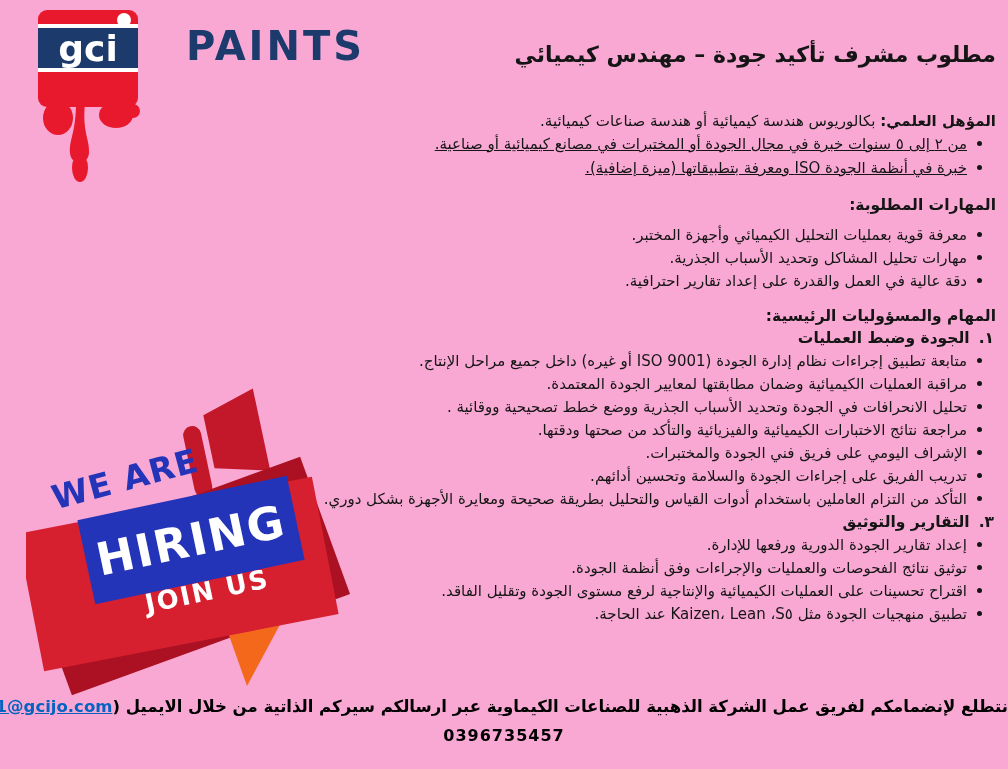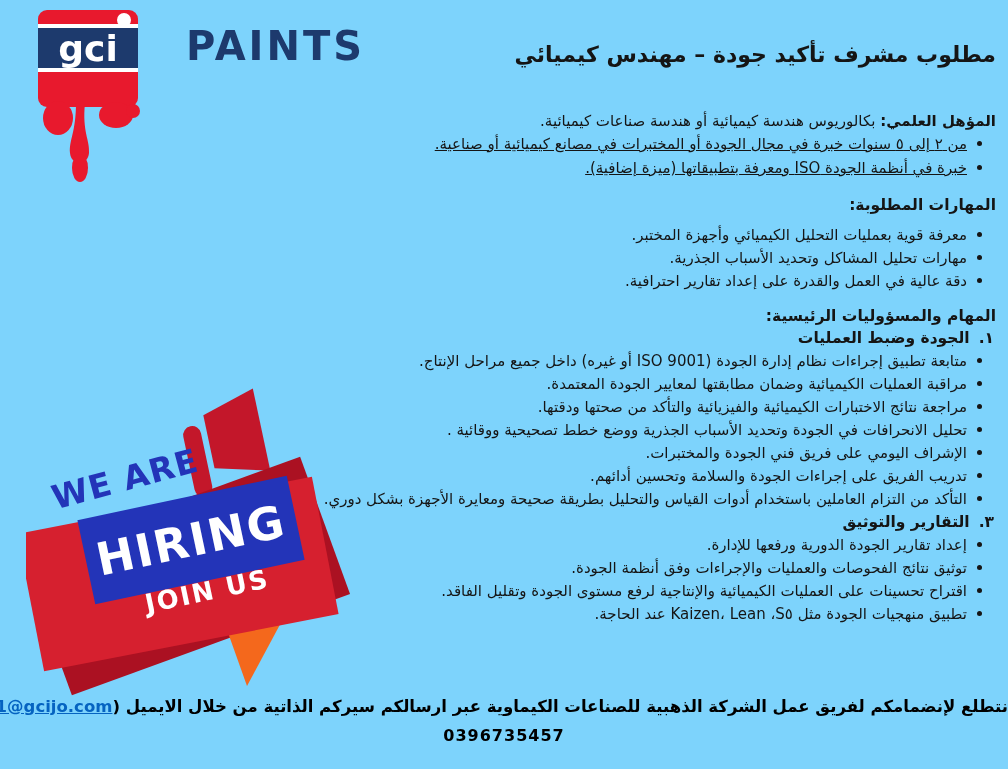--- a/index.html
+++ b/index.html
@@ -1,18 +1,18 @@
 <!DOCTYPE html>
 <html lang="ar"><head>
 <meta charset="utf-8">
 <style>
   html,body{margin:0;padding:0;background:#ffffff;}
   *{box-sizing:border-box;}
   .page{
-    position:relative;width:1008px;height:769px;background:#7dd3fc;overflow:hidden;
+    position:relative;width:1008px;height:769px;background:#f9a8d4;overflow:hidden;
     font-family:"DejaVu Sans",sans-serif;color:#151515;
   }
 
   
   .logo{position:absolute;left:36px;top:8px;width:400px;height:190px;}
   .logo svg{position:absolute;left:0;top:0;}
   .brand{position:absolute;left:150px;top:16px;line-height:44px;
          font-weight:bold;font-size:40px;letter-spacing:3px;color:#1d3a6d;}
   .brand div{white-space:nowrap;}
 
@@ -101,22 +101,22 @@
     </ul>
 
     <div class="sec-head resp-head">المهام والمسؤوليات الرئيسية:</div>
 
     <div class="num-head">
       <span class="num">١.</span><span>الجودة وضبط العمليات</span>
     </div>
     <ul class="resp-ul">
       <li><span>متابعة تطبيق إجراءات نظام إدارة الجودة (ISO 9001 أو غيره) داخل جميع مراحل الإنتاج.</span></li>
       <li><span>مراقبة العمليات الكيميائية وضمان مطابقتها لمعايير الجودة المعتمدة.</span></li>
+      <li><span>تحليل الانحرافات في الجودة وتحديد الأسباب الجذرية ووضع خطط تصحيحية ووقائية .</span></li>
       <li><span>مراجعة نتائج الاختبارات الكيميائية والفيزيائية والتأكد من صحتها ودقتها.</span></li>
-      <li><span>تحليل الانحرافات في الجودة وتحديد الأسباب الجذرية ووضع خطط تصحيحية ووقائية .</span></li>
     </ul>
 
     <ul class="resp-ul">
       <li><span>الإشراف اليومي على فريق فني الجودة والمختبرات.</span></li>
       <li><span>تدريب الفريق على إجراءات الجودة والسلامة وتحسين أدائهم.</span></li>
       <li><span>التأكد من التزام العاملين باستخدام أدوات القياس والتحليل بطريقة صحيحة ومعايرة الأجهزة بشكل دوري.</span></li>
     </ul>
 
     <div class="num-head">
       <span class="num">٣.</span><span>التقارير والتوثيق</span>

